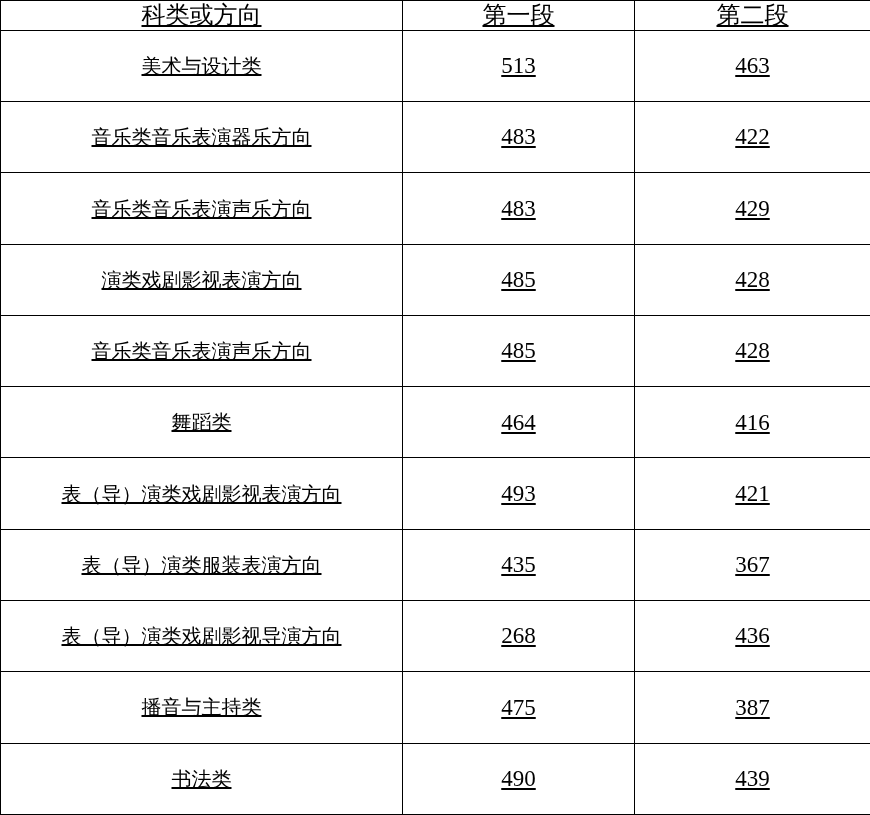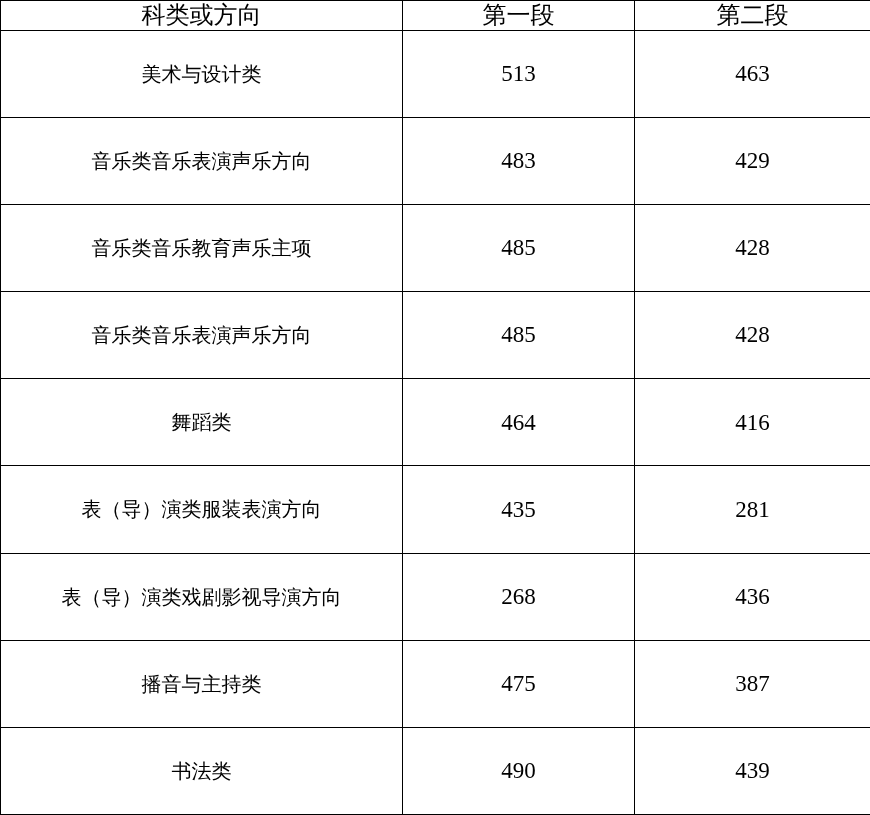--- a/index.html
+++ b/index.html
@@ -25,20 +25,21 @@
   .score-table col.c-seg2   { width: 236px; }
   .score-table th,
   .score-table td {
     border: 1px solid #000000;
     text-align: center;
     vertical-align: middle;
     font-weight: normal;
     font-size: 23px;
     line-height: 1.2;
     padding: 0 4px;
+    text-decoration: underline;
   }
   .score-table thead th {
     font-size: 24px;
   }
   .score-table tbody td.major {
     font-size: 20px;
   }
   .score-table tbody td.num {
     font-size: 23px;
     font-family: "Liberation Serif", "DejaVu Serif", serif;
@@ -65,43 +66,53 @@
       <th>第二段</th>
     </tr>
   </thead>
   <tbody>
     <tr>
       <td class="major">美术与设计类</td>
       <td class="num">513</td>
       <td class="num">463</td>
     </tr>
     <tr>
+      <td class="major">音乐类音乐表演器乐方向</td>
+      <td class="num">483</td>
+      <td class="num">422</td>
+    </tr>
+    <tr>
       <td class="major">音乐类音乐表演声乐方向</td>
       <td class="num">483</td>
       <td class="num">429</td>
     </tr>
     <tr>
-      <td class="major">音乐类音乐教育声乐主项</td>
+      <td class="major">演类戏剧影视表演方向</td>
       <td class="num">485</td>
       <td class="num">428</td>
     </tr>
     <tr>
       <td class="major">音乐类音乐表演声乐方向</td>
       <td class="num">485</td>
       <td class="num">428</td>
     </tr>
     <tr>
       <td class="major">舞蹈类</td>
       <td class="num">464</td>
       <td class="num">416</td>
     </tr>
     <tr>
+      <td class="major">表（导）演类戏剧影视表演方向</td>
+      <td class="num">493</td>
+      <td class="num">421</td>
+    </tr>
+    <tr>
       <td class="major">表（导）演类服装表演方向</td>
       <td class="num">435</td>
-      <td class="num">281</td>
+      <td class="num">367</td>
     </tr>
     <tr>
       <td class="major">表（导）演类戏剧影视导演方向</td>
       <td class="num">268</td>
       <td class="num">436</td>
     </tr>
     <tr>
       <td class="major">播音与主持类</td>
       <td class="num">475</td>
       <td class="num">387</td>

